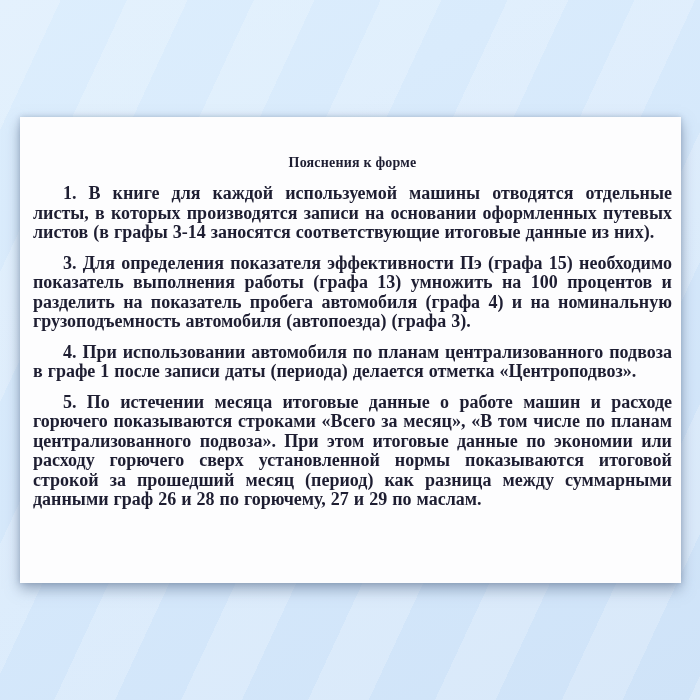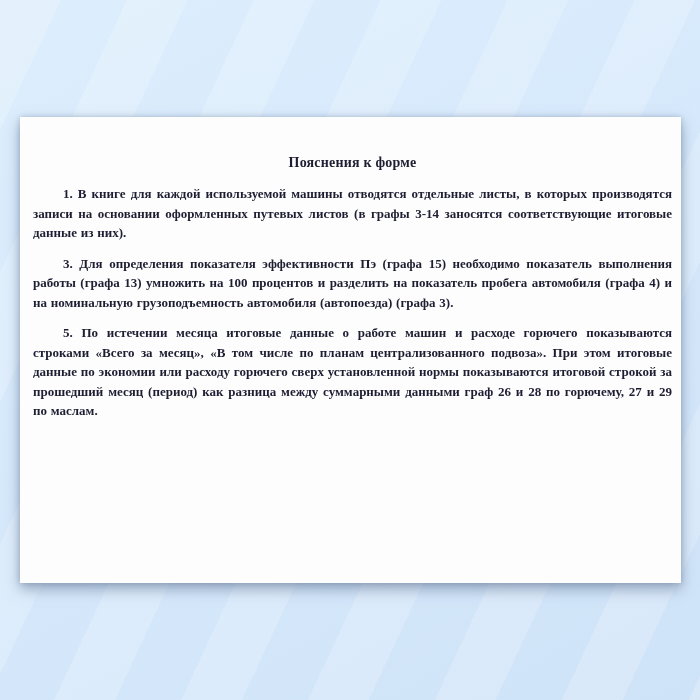--- a/index.html
+++ b/index.html
@@ -39,33 +39,34 @@
   .doc-title {
     margin: 0 0 12px 0;
     text-align: center;
     font-size: 14px;
     line-height: 18px;
     font-weight: 700;
     letter-spacing: 0.2px;
   }
   .doc-paragraph {
     margin: 11px 0 0 0;
-    font-size: 13px;
+    font-size: 18px;
     line-height: 19.5px;
     font-weight: 700;
     text-align: justify;
     text-indent: 30px;
     hyphens: auto;
     -webkit-hyphens: auto;
     word-spacing: 0.5px;
   }
 </style>
 </head>
 <body>
 
 <div class="backdrop"></div>
 
 <div class="paper">
   <h1 class="doc-title">Пояснения к форме</h1>
   <p class="doc-paragraph">1. В книге для каждой используемой машины отводятся отдельные листы, в которых производятся записи на основании оформленных путевых листов (в графы 3-14 заносятся соответствующие итоговые данные из них).</p>
   <p class="doc-paragraph">3. Для определения показателя эффективности Пэ (графа 15) необходимо показатель выполнения работы (графа 13) умножить на 100 процентов и разделить на показатель пробега автомобиля (графа 4) и на номинальную грузоподъемность автомобиля (автопоезда) (графа 3).</p>
+  <p class="doc-paragraph">4. При использовании автомобиля по планам централизованного подвоза в графе 1 после записи даты (периода) делается отметка «Центроподвоз».</p>
   <p class="doc-paragraph">5. По истечении месяца итоговые данные о работе машин и расходе горючего показываются строками «Всего за месяц», «В том числе по планам централизованного подвоза». При этом итоговые данные по экономии или расходу горючего сверх установленной нормы показываются итоговой строкой за прошедший месяц (период) как разница между суммарными данными граф 26 и 28 по горючему, 27 и 29 по маслам.</p>
 </div>
 
 </body></html>

